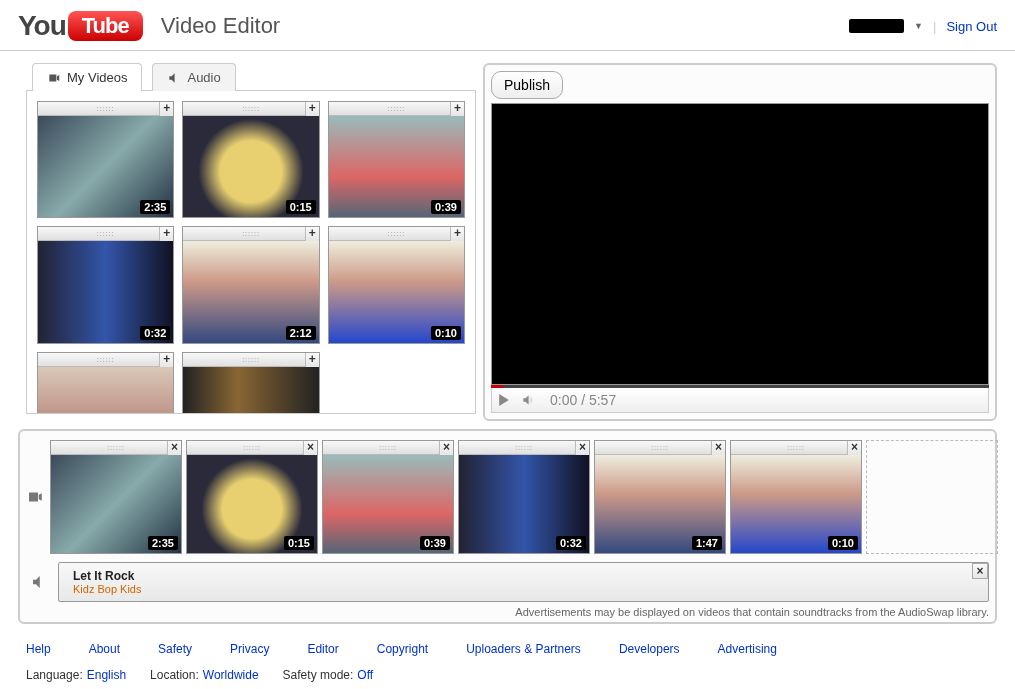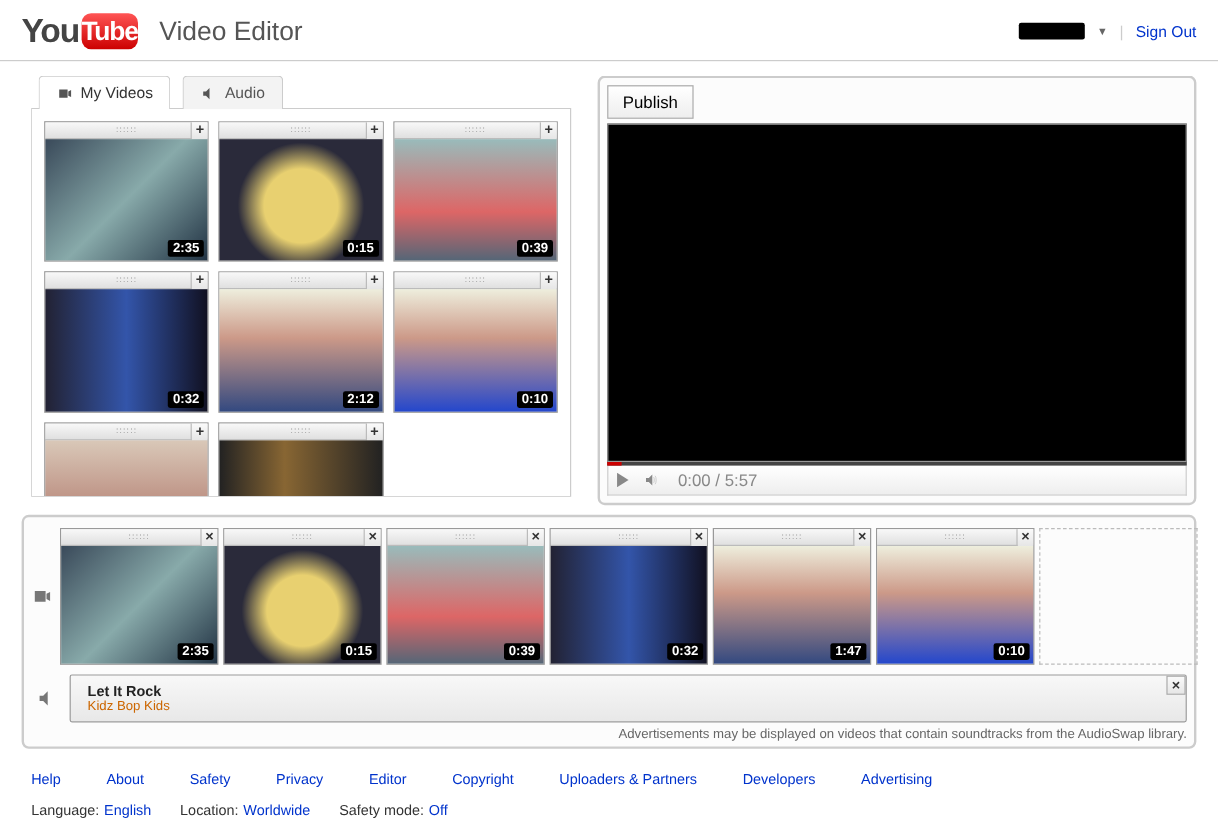--- a/index.html
+++ b/index.html
@@ -2,48 +2,48 @@
 <html><head>
 <meta charset="utf-8">
 <style>
   * { box-sizing: border-box; }
   body { margin:0; font-family: Arial, sans-serif; font-size:12px; background:#fff; color:#333; width:1015px; }
   a { color:#03c; text-decoration:none; }
 
   .header { display:flex; align-items:center; padding:10px 18px 8px 18px; border-bottom:1px solid #ccc; }
   .logo { display:flex; align-items:center; gap:2px; }
   .logo-you { font-size:28px; font-weight:bold; color:#444; letter-spacing:-1px; }
-  .logo-tube { background:linear-gradient(#f55,#c00); color:#fff; font-size:22px; font-weight:bold; padding:2px 0; border-radius:8px; letter-spacing:-1px; }
+  .logo-tube { background:linear-gradient(#f55,#c00); color:#fff; font-size:22px; font-weight:bold; padding:2px 14px; border-radius:8px; letter-spacing:-1px; }
   .page-title { font-size:22px; color:#555; margin-left:18px; }
   .header-right { margin-left:auto; display:flex; align-items:center; gap:10px; font-size:13px; }
   .user-chip { background:#000; width:55px; height:14px; border-radius:2px; }
   .chev { font-size:9px; color:#666; }
   .sep { color:#ccc; }
 
-  .app { display:flex; gap:22px; padding:12px 18px 0 26px; }
+  .app { display:flex; gap:7px; padding:12px 18px 0 26px; }
   .left-pane { width:450px; }
   .tabs { display:flex; gap:10px; margin-bottom:-1px; margin-left:6px;}
   .tab { border:1px solid #ccc; border-bottom:none; padding:6px 14px; border-radius:4px 4px 0 0; background:#fff; font-size:13px; display:flex; align-items:center; gap:6px; cursor:pointer; }
   .tab.inactive { background:#f3f3f3; color:#555; }
   .tab svg { width:14px; height:14px; fill:#555; }
   .library { border:1px solid #ccc; height:324px; overflow-y:scroll; padding:10px; background:#fff; }
   .lib-grid { display:grid; grid-template-columns:repeat(3, 1fr); gap:8px; }
 
   .clip { border:1px solid #999; background:#e8e8e8; position:relative; display:flex; flex-direction:column; cursor:grab; }
   .clip-head { height:14px; background:linear-gradient(#f8f8f8,#e0e0e0); display:flex; align-items:center; justify-content:center; position:relative; border-bottom:1px solid #bbb; }
   .grip { font-size:7px; color:#888; letter-spacing:1px; line-height:1; }
   .add-btn, .close-btn { position:absolute; right:0; top:0; width:14px; height:14px; font-weight:bold; font-size:12px; line-height:13px; text-align:center; color:#333; border-left:1px solid #bbb; cursor:pointer; background:linear-gradient(#fafafa,#e6e6e6);}
   .thumb { position:relative; aspect-ratio: 4/3; }
   .thumb-img { width:100%; height:100%; display:block; }
   .dur { position:absolute; right:3px; bottom:3px; background:#000; color:#fff; font-size:11px; font-weight:bold; padding:1px 4px; border-radius:2px; }
 
   .right-pane { flex:1; border:2px solid #ccc; border-radius:6px; padding:6px; background:#fcfcfc; }
   .title-row { display:flex; gap:6px; margin-bottom:4px; }
   .title-input { flex:1; border:1px solid #aaa; padding:5px 8px; font-size:15px; color:#999; background:#fff; font-style:italic;}
-  .publish-btn { border:1px solid #aaa; background:linear-gradient(#fff,#eee); padding:5px 12px; font-size:14px; border-radius:0; cursor:pointer; }
+  .publish-btn { border:1px solid #aaa; background:linear-gradient(#fff,#eee); padding:5px 12px; font-size:14px; border-radius:10px; cursor:pointer; }
   .preview { background:#000; width:100%; height:282px; border:1px solid #999; }
   .prog { height:3px; background:#444; position:relative;}
   .prog-red { position:absolute; left:0; top:0; height:100%; width:12px; background:#c00;}
   .player-bar { display:flex; align-items:center; gap:8px; padding:4px; background:linear-gradient(#fff,#eee); border:1px solid #ccc; border-top:none;}
   .pbtn { width:16px; height:16px; display:flex; align-items:center; justify-content:center; cursor:pointer;}
   .time { color:#888; font-size:14px; margin-left:6px;}
 
   .tracks { margin:8px 18px 0 18px; border:2px solid #ccc; border-radius:6px; padding:9px 6px 4px 6px; background:#fcfcfc; }
   .track-row { display:flex; align-items:center; gap:6px; }
   .track-icon { width:26px; display:flex; justify-content:center; align-items:center; color:#888;}

